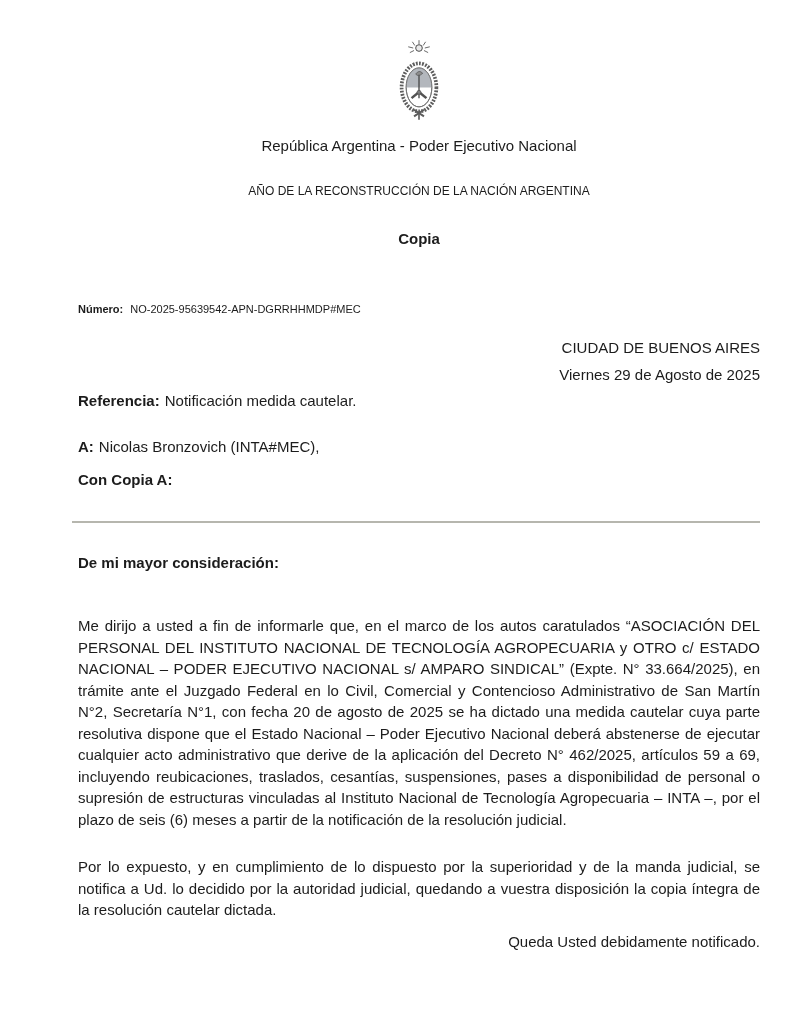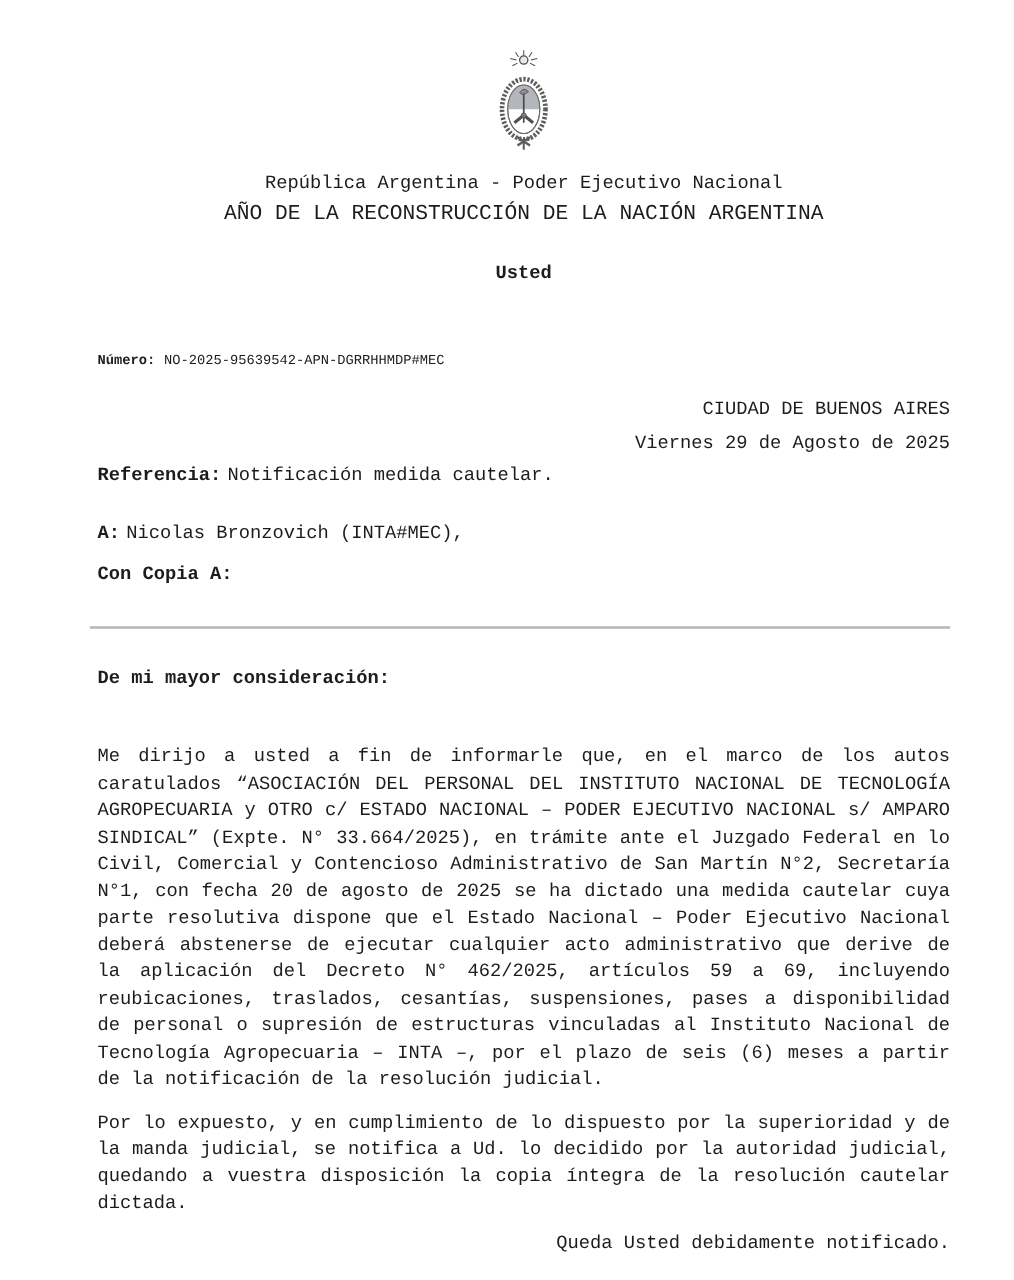--- a/index.html
+++ b/index.html
@@ -3,40 +3,41 @@
 <meta charset="utf-8">
 <style>
   * { margin: 0; padding: 0; box-sizing: border-box; }
   html, body { background: #ffffff; }
   .page {
     position: relative;
     width: 811px;
     height: 1024px;
     margin: 0 auto;
     background: #ffffff;
-    font-family: Liberation Mono, monospace;
+    font-family: Liberation Sans, sans-serif;
     color: #1c1c1c;
     overflow: hidden;
   }
   .inner {
     padding: 40px 51px 0 78px; 
   }
   .crest-wrap {
     text-align: center;
     margin-bottom: 6px;
   }
   .header-line1 {
     text-align: center;
     font-size: 15px;
     line-height: 24px;
   }
   .header-line2 {
     text-align: center;
-    font-size: 17px;
+    font-size: 12px;
     line-height: 25px;
+    margin-top: 21px;
   }
   .doc-type {
     text-align: center;
     font-weight: bold;
     font-size: 15px;
     margin-top: 26px;
   }
   .number-line {
     margin-top: 56px;
     font-size: 11px;
@@ -75,21 +76,21 @@
     font-size: 15px;
     font-weight: bold;
   }
   .body-text p {
     font-size: 15px;
     line-height: 21.5px;
     text-align: justify;
   }
   .body-text p.p1 { margin-top: 44px; }
   .body-text p.p2 { margin-top: 11px; }
-  .body-text p.p3 { margin-top: 13px; }
+  .body-text p.p3 { margin-top: 26px; }
   .body-text p.p4 { margin-top: 10px; text-align: right; }
 </style>
 </head>
 <body>
 
 <div class="page">
   <div class="inner">
 
     <div class="crest-wrap">
       <svg width="58" height="84" viewBox="0 0 70 101" xmlns="http://www.w3.org/2000/svg">
@@ -123,21 +124,21 @@
 
         <line x1="29" y1="84" x2="41" y2="92" stroke="#5d5d5d" stroke-width="2.4"></line>
         <line x1="41" y1="84" x2="29" y2="92" stroke="#5d5d5d" stroke-width="2.4"></line>
         <line x1="35" y1="86" x2="35" y2="96" stroke="#5d5d5d" stroke-width="2"></line>
       </svg>
     </div>
 
     <div class="header-line1">República Argentina - Poder Ejecutivo Nacional</div>
     <div class="header-line2">AÑO DE LA RECONSTRUCCIÓN DE LA NACIÓN ARGENTINA</div>
 
-    <div class="doc-type">Usted</div>
+    <div class="doc-type">Copia</div>
 
     <p class="number-line">
       <span class="lbl">Número:</span><span>NO-2025-95639542-APN-DGRRHHMDP#MEC</span>
     </p>
 
     <div class="place-date">
       <div>CIUDAD DE BUENOS AIRES</div>
       <div>Viernes 29 de Agosto de 2025</div>
     </div>
 

